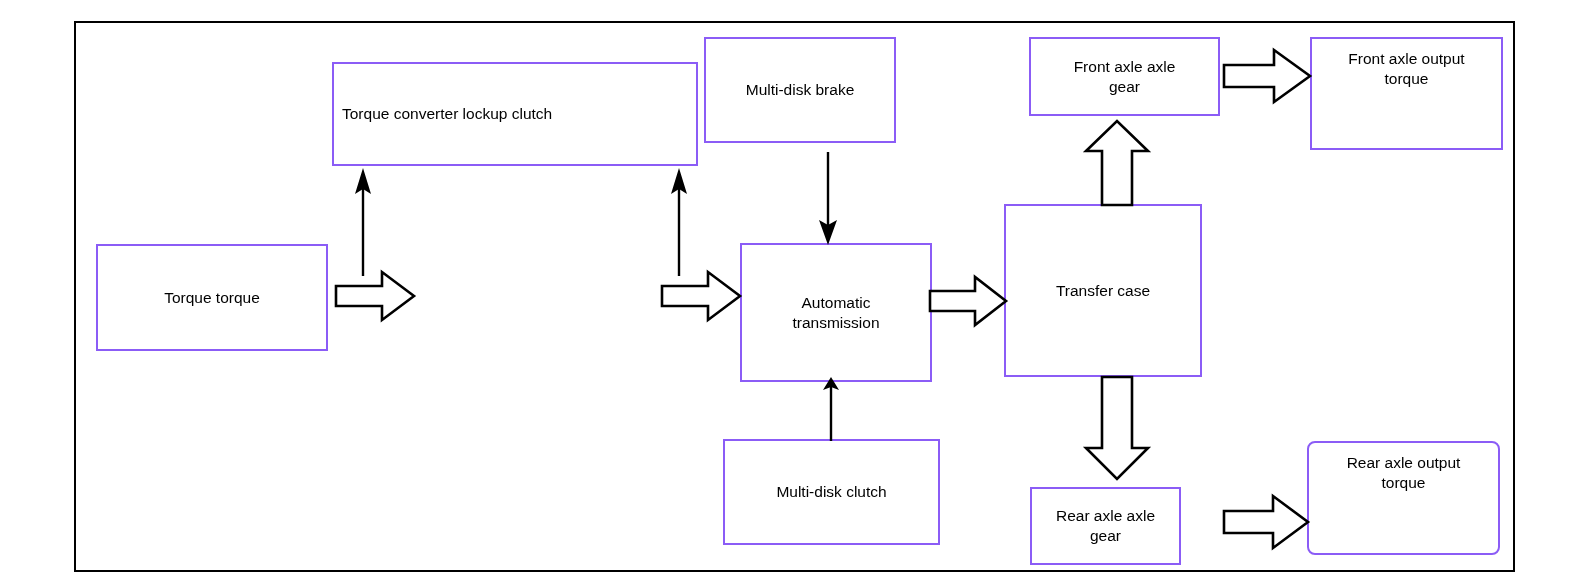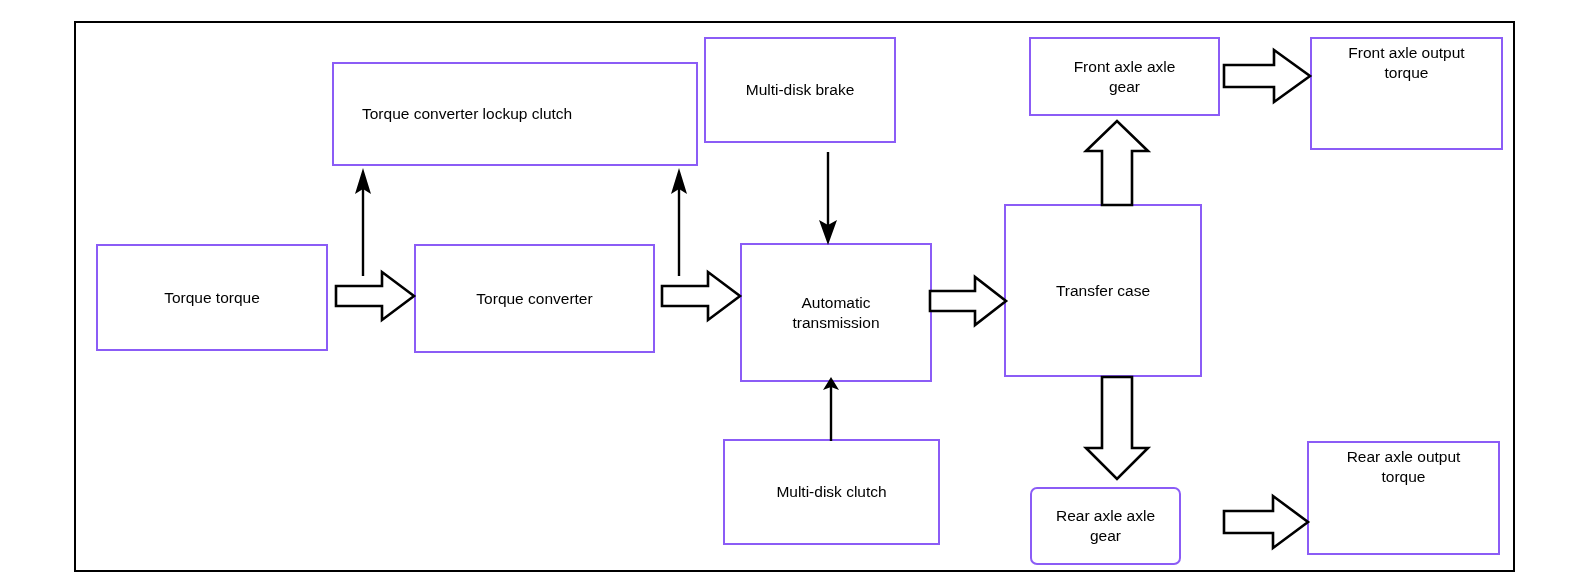--- a/index.html
+++ b/index.html
@@ -38,26 +38,26 @@
     left: 0;
     right: 0;
     text-align: center;
     white-space: pre-line;
   }
   .node.center .label {
     top: 50%;
     transform: translateY(-50%);
   }
   .node.topalign .label {
-    top: 4px;
+    top: 10px;
     transform: none;
   }
   .node.leftalign .label {
     text-align: left;
-    padding-left: 28px;
+    padding-left: 8px;
     top: 50%;
     transform: translateY(-50%);
   }
   .arrow-svg {
     position: absolute;
     overflow: visible;
   }
   .blockarrow path {
     fill: #ffffff;
     stroke: #000000;
@@ -94,43 +94,40 @@
 
   <div class="node topalign" style="left:1310px; top:37px; width:193px; height:113px;">
     <div class="label">Front axle output
 torque</div>
   </div>
 
   <div class="node center" style="left:96px; top:244px; width:232px; height:107px;">
     <div class="label">Torque torque</div>
   </div>
 
-  <div class="node center" style="left:414px; top:244px; width:241px; height:109px;">
-    <div class="label">Torque converter</div>
-  </div>
 
   <div class="node center" style="left:740px; top:243px; width:192px; height:139px;">
     <div class="label">Automatic
 transmission</div>
   </div>
 
   <div class="node center" style="left:1004px; top:204px; width:198px; height:173px;">
     <div class="label">Transfer case</div>
   </div>
 
   <div class="node center" style="left:723px; top:439px; width:217px; height:106px;padding-left:6px;">
     <div class="label">Multi-disk clutch</div>
   </div>
 
-  <div class="node center" style="left:1030px; top:487px; width:151px; height:78px;border-radius:7px;">
+  <div class="node center" style="left:1030px; top:487px; width:151px; height:78px;">
     <div class="label">Rear axle axle
 gear</div>
   </div>
 
-  <div class="node topalign" style="left:1307px; top:441px; width:193px; height:114px;">
+  <div class="node topalign" style="left:1307px; top:441px; width:193px; height:114px;border-radius:8px;">
     <div class="label">Rear axle output
 torque</div>
   </div>
 
   <svg class="arrow-svg blockarrow" style="left:334px; top:270px;" width="82" height="52" viewBox="0 0 82 52">
     <path d="M2,16 L48,16 L48,2 L80,26 L48,50 L48,36 L2,36 Z"></path>
   </svg>
 
   <svg class="arrow-svg blockarrow" style="left:660px; top:270px;" width="82" height="52" viewBox="0 0 82 52">
     <path d="M2,16 L48,16 L48,2 L80,26 L48,50 L48,36 L2,36 Z"></path>

